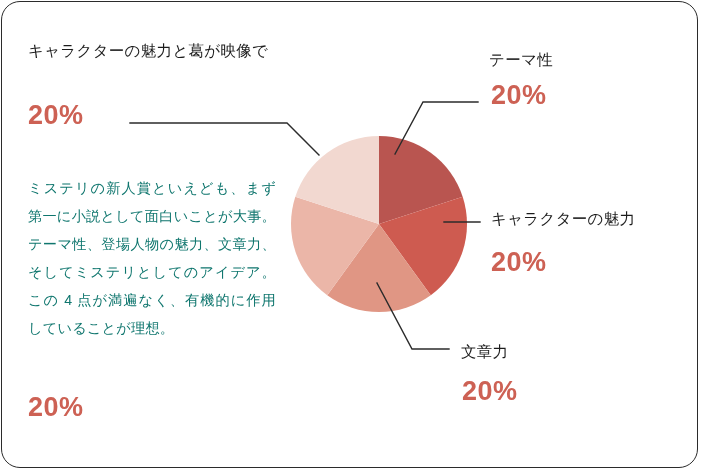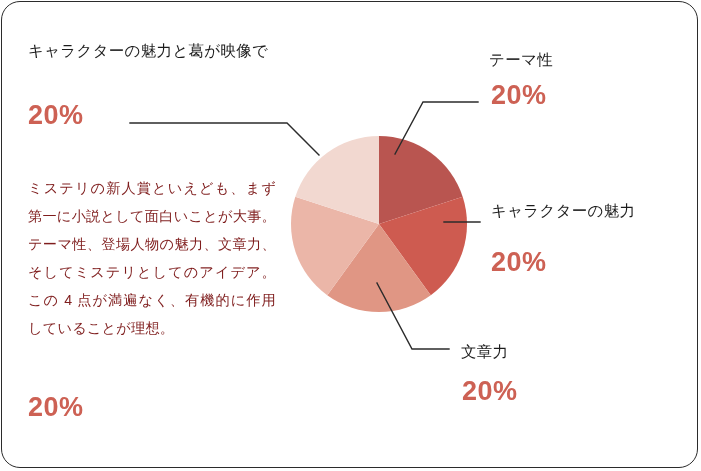--- a/index.html
+++ b/index.html
@@ -50,35 +50,35 @@
   #cb-tl { left: 26px; top: 36px; text-align: center; }
   #cb-tl .line { display: block; }
   #cb-tl-pct { left: 26px; top: 98px; }
 
   
   #cb-left-para {
     position: absolute;
     left: 26px;
     top: 172px;
     width: 248px;
-    color: #7f1d1d;
+    color: #0f766e;
     font-size: 14.2px;
     line-height: 28px;
     letter-spacing: 0.2px;
     text-align: justify;
     text-justify: inter-character;
   }
   #cb-left-pct { left: 26px; top: 390px; }
 
   
   #cb-tr { left: 487px; top: 45px; }
   #cb-tr-pct { left: 489px; top: 78px; }
 
   
-  #cb-rm { left: 489px; top: 196px; }
+  #cb-rm { left: 489px; top: 205px; font-family: Liberation Mono, monospace; }
   #cb-rm-pct { left: 489px; top: 245px; }
 
   
   #cb-bt { left: 459px; top: 337px; }
   #cb-bt-pct { left: 460px; top: 374px; }
 
   
   #graphics {
     position: absolute;
     left: 0;

